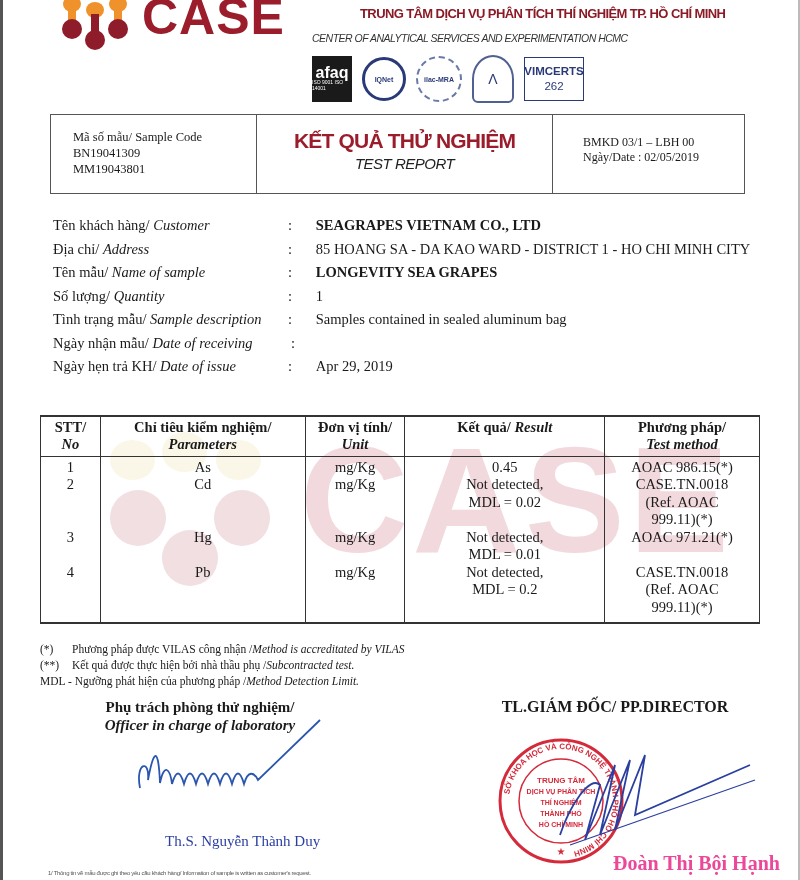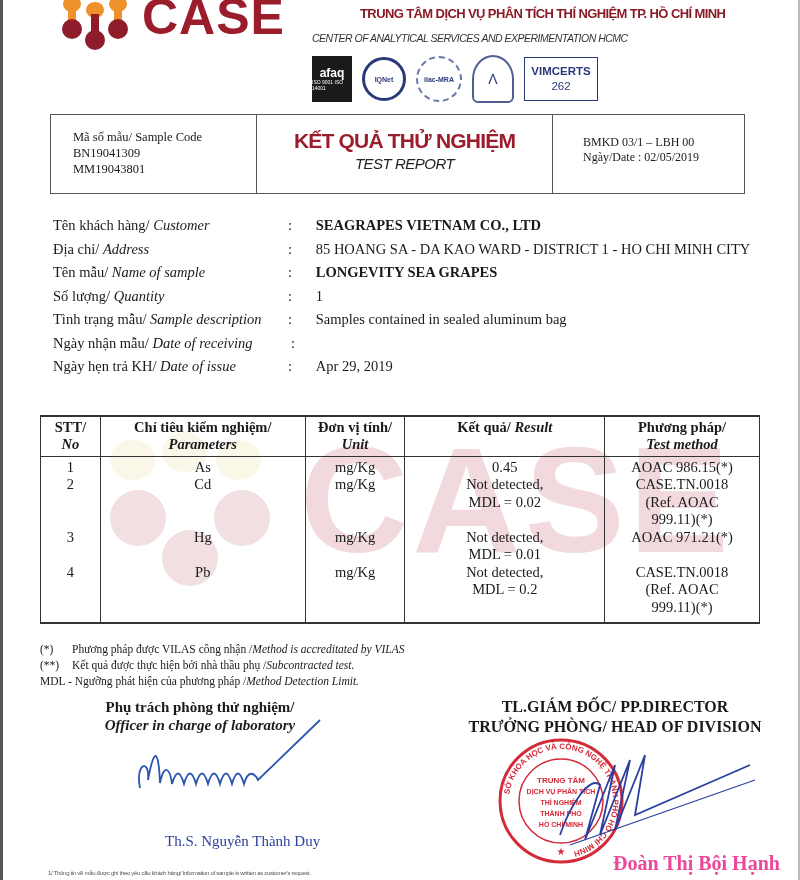--- a/index.html
+++ b/index.html
@@ -13,26 +13,26 @@
   .logo { position: absolute; left: 60px; top: 0; width: 240px; height: 50px; }
   .logo-mark { position: absolute; left: 0; top: 0; width: 70px; height: 50px; }
   .logo-text { position: absolute; left: 82px; top: -12px; font-family: "Liberation Sans", sans-serif; font-size: 50px; font-weight: bold; color: #9b1c2b; letter-spacing: 1px; }
 
   .org-vn { position: absolute; left: 312px; top: 6px; font-family: "Liberation Sans", sans-serif; font-size: 13px; font-weight: bold; color: #8a1a25; letter-spacing: -0.6px; margin-left: 48px; }
   .org-en { position: absolute; left: 312px; top: 32px; font-family: "Liberation Sans", sans-serif; font-size: 10.5px; font-style: italic; color: #333; letter-spacing: -0.5px; }
 
   .cert-row { position: absolute; left: 312px; top: 54px; height: 50px; display: flex; align-items: center; gap: 10px; }
   .cert { display: flex; align-items: center; justify-content: center; }
   .cert-afaq { width: 40px; height: 46px; background: #1a1a1a; color: #fff; flex-direction: column; font-family: "Liberation Sans", sans-serif; }
-  .cert-afaq .a1 { font-size: 12px; font-weight: bold; line-height: 12px; }
+  .cert-afaq .a1 { font-size: 16px; font-weight: bold; line-height: 12px; }
   .cert-afaq .a2 { font-size: 5px; line-height: 6px; }
   .cert-circle { width: 44px; height: 44px; border-radius: 50%; border: 3px solid #2a3a78; font-family: "Liberation Sans", sans-serif; font-size: 7px; font-weight: bold; color: #2a3a78; }
   .cert-ilac { width: 46px; height: 46px; border-radius: 50%; border: 2px dashed #6a7aa8; font-family: "Liberation Sans", sans-serif; font-size: 7px; font-weight: bold; color: #2a3a78; }
   .cert-vilas { width: 42px; height: 48px; border-radius: 50% 50% 6px 6px; border: 2px solid #506090; font-family: "Liberation Sans", sans-serif; font-size: 14px; color: #2a3a78; }
-  .cert-vim { width: 74px; height: 44px; border: 1.5px solid #2a3a78; flex-direction: column; font-family: "Liberation Sans", sans-serif; color: #2a3a78; }
+  .cert-vim { width: 60px; height: 44px; border: 1.5px solid #2a3a78; flex-direction: column; font-family: "Liberation Sans", sans-serif; color: #2a3a78; }
   .cert-vim .v1 { font-size: 11.5px; font-weight: 600; line-height: 14px; }
   .cert-vim .v2 { font-size: 11.5px; line-height: 16px; }
 
   
   .title-box { position: absolute; left: 50px; top: 114px; width: 695px; height: 80px; border: 1.5px solid #555; display: flex; }
   .tb-left { width: 206px; border-right: 1.5px solid #555; padding: 14px 0 0 22px; font-size: 12.5px; line-height: 16px; }
   .tb-mid { width: 296px; border-right: 1.5px solid #555; text-align: center; padding-top: 14px; }
   .tb-mid .t1 { font-family: "Liberation Sans", sans-serif; font-size: 21px; font-weight: bold; color: #9b1c2b; letter-spacing: -0.8px; }
   .tb-mid .t2 { font-family: "Liberation Sans", sans-serif; font-size: 15px; font-style: italic; color: #222; margin-top: 2px; letter-spacing: -0.5px; }
   .tb-right { flex: 1; padding: 20px 0 0 30px; font-size: 12px; line-height: 15px; }
@@ -272,21 +272,20 @@
   <div class="s1">Phụ trách phòng thử nghiệm/</div>
   <div class="s2">Officer in charge of laboratory</div>
 </div>
 <svg class="signature" style="left:130px;top:718px;width:200px;height:80px;" viewBox="0 0 200 80">
   <path d="M10 70 C 5 45, 20 40, 18 62 C 22 40, 28 20, 30 65 C 34 45, 40 50, 42 66 C 46 52, 50 52, 54 66 C 58 52, 62 52, 66 66 C 70 52, 74 52, 78 66 C 82 52, 86 52, 90 66 C 94 52, 98 52, 102 66 C 106 52, 110 52, 114 66 C 118 52, 124 54, 128 62 L 190 2" fill="none" stroke="#2a56b0" stroke-width="1.8"></path>
 </svg>
 <div class="sig-left-name">Th.S. Nguyễn Thành Duy</div>
 
 <div class="sig-right">
   <div>TL.GIÁM ĐỐC/ PP.DIRECTOR</div>
-  <div>TRƯỞNG PHÒNG/ HEAD OF DIVISION</div>
 </div>
 <svg class="stamp" viewBox="0 0 128 128">
   <circle cx="64" cy="64" r="61" fill="none" stroke="#d42a3a" stroke-width="3"></circle>
   <circle cx="64" cy="64" r="42" fill="none" stroke="#d42a3a" stroke-width="1.5"></circle>
   <text x="64" y="46" font-family="Liberation Sans, sans-serif" font-size="8" font-weight="bold" fill="#d42a3a" text-anchor="middle">TRUNG TÂM</text>
   <text x="64" y="57" font-family="Liberation Sans, sans-serif" font-size="7" font-weight="bold" fill="#d42a3a" text-anchor="middle">DỊCH VỤ PHÂN TÍCH</text>
   <text x="64" y="68" font-family="Liberation Sans, sans-serif" font-size="7" font-weight="bold" fill="#d42a3a" text-anchor="middle">THÍ NGHIỆM</text>
   <text x="64" y="79" font-family="Liberation Sans, sans-serif" font-size="7" font-weight="bold" fill="#d42a3a" text-anchor="middle">THÀNH PHỐ</text>
   <text x="64" y="90" font-family="Liberation Sans, sans-serif" font-size="7" font-weight="bold" fill="#d42a3a" text-anchor="middle">HỒ CHÍ MINH</text>
   <text x="64" y="118" font-family="Liberation Sans, sans-serif" font-size="10" fill="#d42a3a" text-anchor="middle">★</text>

